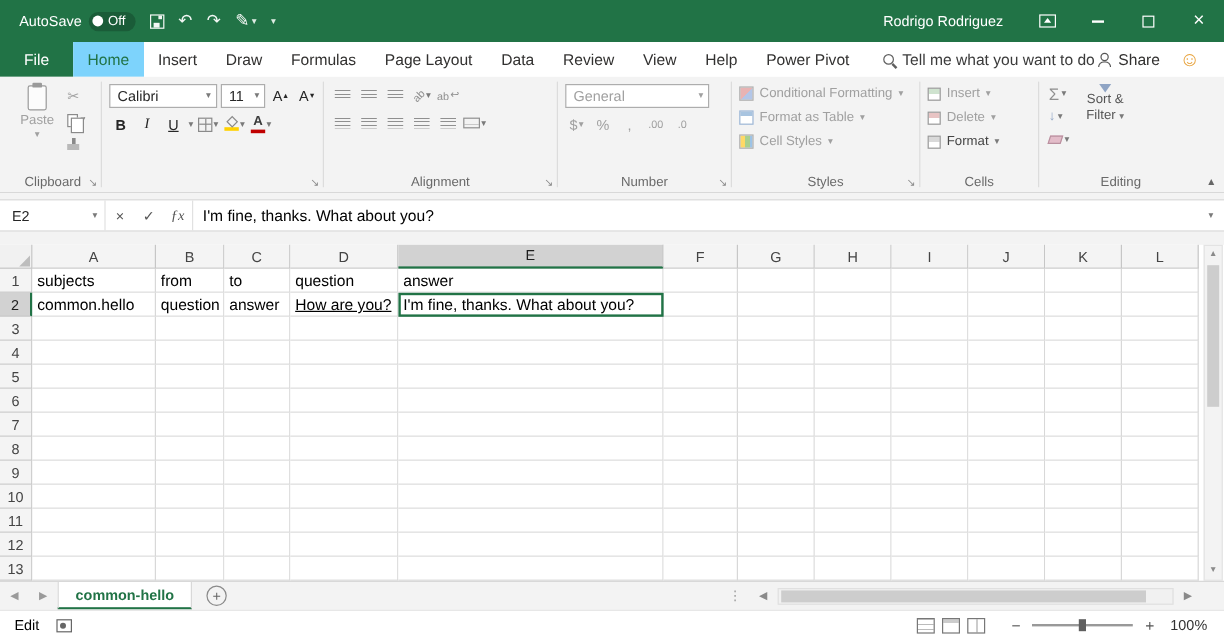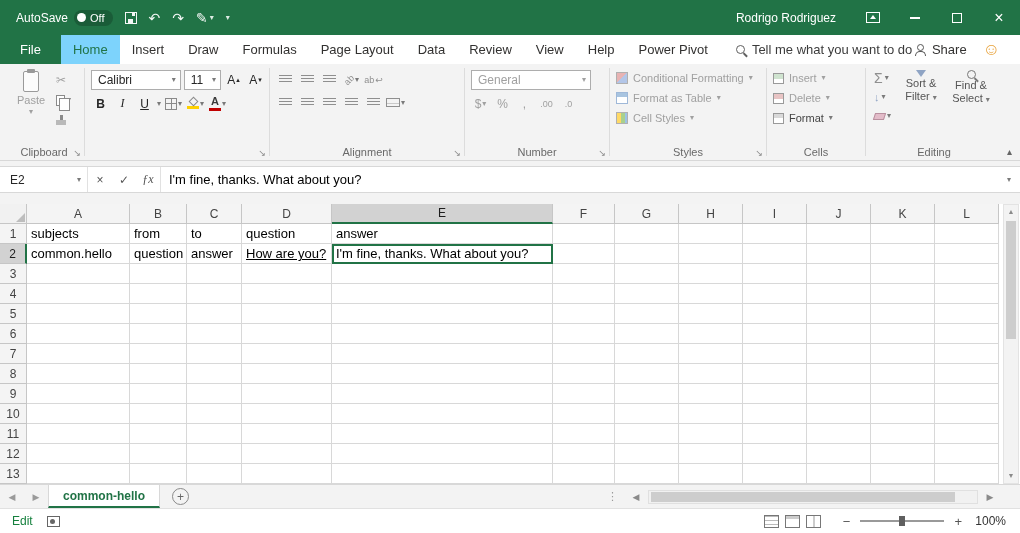--- a/index.html
+++ b/index.html
@@ -149,21 +149,21 @@
   .stab { display:flex; align-items:center; padding:0 14px; background:#fff; border-left:1px solid #d8d8d8; border-right:1px solid #d8d8d8; border-bottom:2px solid #217346; color:#217346; font-weight:bold; font-size:12px; }
   .addsheet { width:17px; height:17px; border-radius:50%; border:1px solid #8a8a8a; color:#666; display:flex; align-items:center; justify-content:center; font-size:12px; align-self:center; margin-left:12px; }
   .hs-area { margin-left:auto; display:flex; align-items:center; gap:4px; padding-right:22px; }
   .hdots { color:#9a9a9a; font-size:11px; margin-right:6px; }
   .hbtn { width:16px; text-align:center; font-size:9px; color:#8a8a8a; }
   .htrack { width:330px; height:14px; background:#f1f1f1; border:1px solid #e0e0e0; position:relative; }
   .hthumb { position:absolute; left:2px; top:1px; bottom:1px; width:304px; background:#cdcdcd; }
 
   
   .statusbar { position:absolute; top:508px; left:0; right:0; height:25px; background:#fff; border-top:1px solid #e1e1e1; display:flex; align-items:center; }
-  .smode { font-size:12px; color:#15803d; padding:0 14px 0 12px; }
+  .smode { font-size:12px; color:#000000; padding:0 14px 0 12px; }
   .ic-macro { width:13px; height:11px; border:1px solid #666; position:relative; display:inline-block; }
   .ic-macro::after { content:''; position:absolute; left:2px; top:2px; width:5px; height:5px; border-radius:50%; background:#666; }
   .sb-right { margin-left:auto; display:flex; align-items:center; gap:8px; padding-right:14px; }
   .vi { width:15px; height:13px; border:1px solid #777; background:#fff; display:inline-block; }
   .vi1 { background:repeating-linear-gradient(to bottom,#bbb 0 1px,transparent 1px 4px); }
   .vi2 { background:linear-gradient(#ccc 0 3px,#fff 3px); }
   .vi3 { background:linear-gradient(90deg,#fff 0 6px,#ccc 6px 8px,#fff 8px); }
   .views { display:flex; gap:6px; margin-right:14px; }
   .zbtn { font-size:13px; color:#555; }
   .ztrack { width:84px; height:2px; background:#999; position:relative; margin:0 2px; }
@@ -457,25 +457,20 @@
         <span class="mbtn">
             <span class="ic-clear"></span>
             <span class="chev">▾</span>
           </span>
       </div>
       <div class="big2">
         <span class="funnel"></span>
         <span>Sort &amp;</span>
         <span><span>Filter</span> <span class="chev">▾</span></span>
       </div>
-      <div class="big2">
-        <span class="mag dark"></span>
-        <span>Find &amp;</span>
-        <span><span>Select</span> <span class="chev">▾</span></span>
-      </div>
     </div>
     <span class="glabel">Editing</span>
   </div>
 
   <span class="rcollapse">▴</span>
 </div>
 
 <div class="fband">
   <div class="fbar">
     <div class="namebox">

